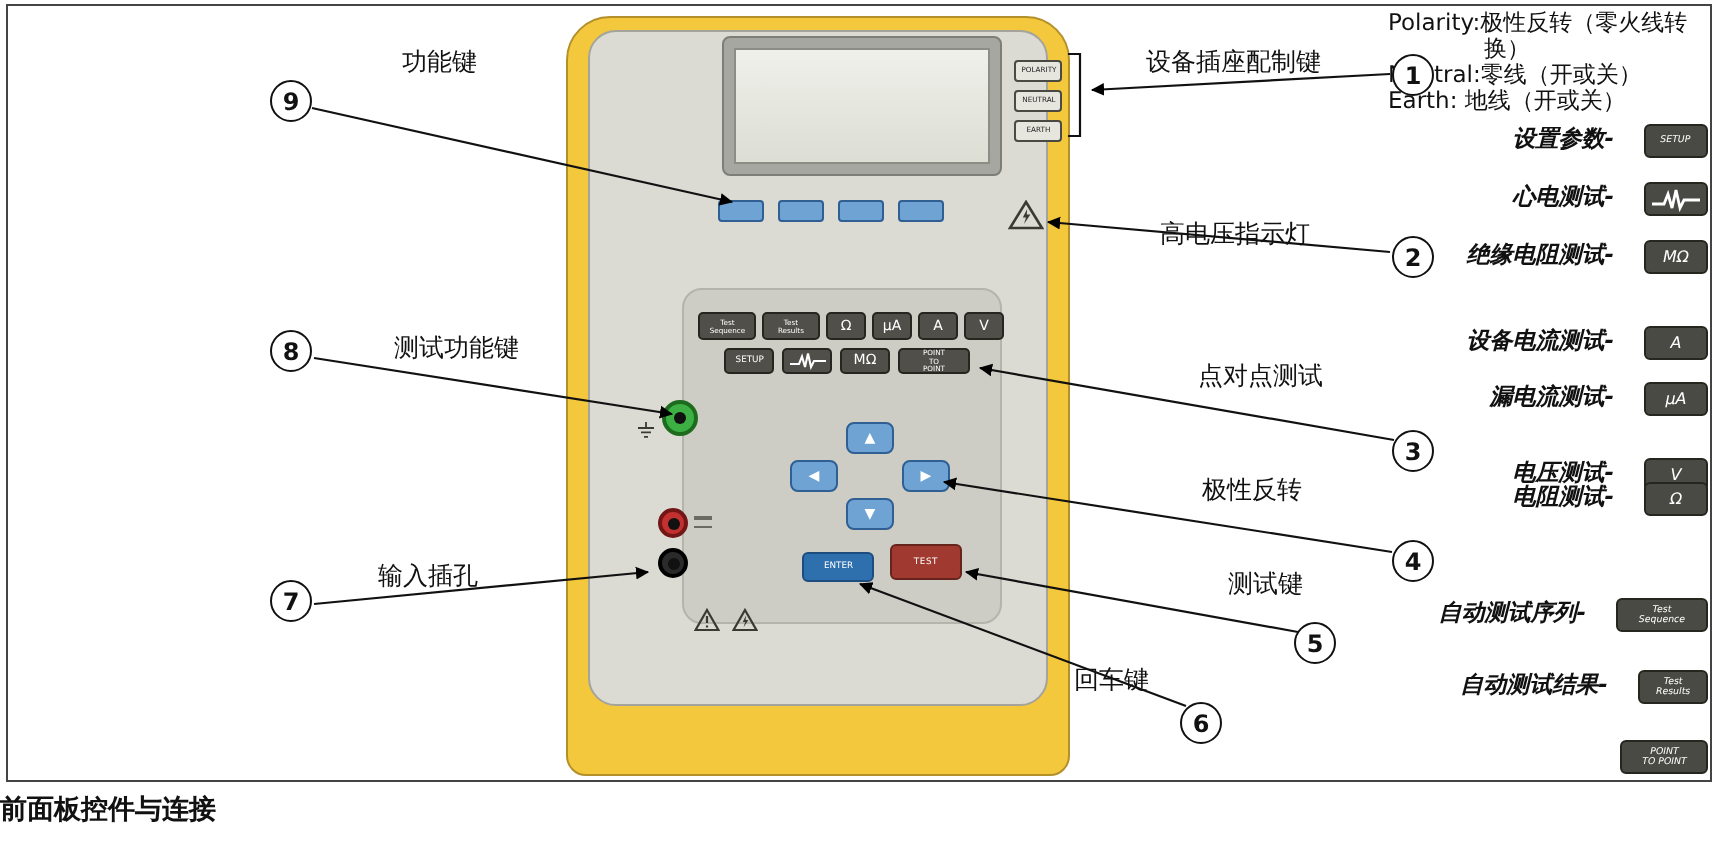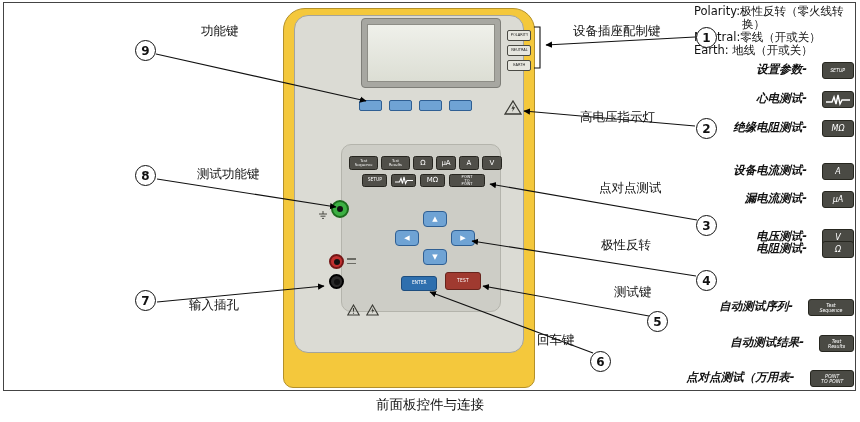--- a/index.html
+++ b/index.html
@@ -45,21 +45,21 @@
 
   
   .notes { position:absolute; left:694px; top:5px; width:163px; font-weight:normal; font-size:11.5px; line-height:13px; z-index:2; }
   .note { padding-left:48px; text-indent:-48px; }
   .legend-row { position:absolute; right:6px; display:flex; align-items:flex-start; gap:15px; height:18px; z-index:2;font-style:italic; }
   .legend-label { font-weight:bold; font-size:11.5px; white-space:nowrap; }
   .legend-key { min-width:32px; height:17px; background:#4A4A44; border:1px solid #26261f; border-radius:3px; color:#fff; display:flex; align-items:center; justify-content:center; padding:0 1px; }
   .lk-sym { font-size:8px; }
   .lk-tiny { display:block; font-size:8.5px; line-height:8.5px; transform:scale(0.55); transform-origin:50% 50%; white-space:pre-line; text-align:center; }
 
-  .caption { position:absolute; left:0; right:0; top:396px; text-align:center; font-weight:normal; font-size:13.5px; z-index:2; }
+  .caption { position:absolute; left:0; right:0; top:396px; text-align:left; font-weight:bold; font-size:13.5px; z-index:2; }
 </style>
 </head>
 <body>
 
 <div class="frame"></div>
 
 <div class="device">
   <div class="body-yellow"></div>
   <div class="panel"></div>
   <div class="panel-mid"></div>
@@ -213,21 +213,21 @@
 <div class="co" style="left:135px;top:290px">7</div>
 <div class="co" style="left:135px;top:165px">8</div>
 <div class="co" style="left:135px;top:40px">9</div>
 
 <div class="cl" style="left:573px;top:23px">设备插座配制键</div>
 <div class="cl" style="left:580px;top:109px">高电压指示灯</div>
 <div class="cl" style="left:599px;top:180px">点对点测试</div>
 <div class="cl" style="left:601px;top:237px">极性反转</div>
 <div class="cl" style="left:614px;top:284px">测试键</div>
 <div class="cl" style="left:537px;top:332px">回车键</div>
-<div class="cl" style="left:189px;top:297px">输入插孔</div>
+<div class="cl" style="left:189px;top:280px">输入插孔</div>
 <div class="cl" style="left:197px;top:166px">测试功能键</div>
 <div class="cl" style="left:201px;top:23px">功能键</div>
 
 <div class="notes">
   <div class="note">Polarity:极性反转（零火线转换）</div>
   <div class="note">Neutral:零线（开或关）</div>
   <div class="note">Earth: 地线（开或关）</div>
 </div>
 
 <div class="legend-row" style="top:62px">
@@ -272,20 +272,19 @@
     </span>
 </div>
 <div class="legend-row" style="top:335px">
   <span class="legend-label">自动测试结果-</span>
   <span class="legend-key">
       <span class="lk-tiny">Test
 Results</span>
     </span>
 </div>
 <div class="legend-row" style="top:370px">
-  <span class="legend-label">点对点测试（万用表-</span>
   <span class="legend-key">
       <span class="lk-tiny">POINT
 TO POINT</span>
     </span>
 </div>
 
 <div class="caption">前面板控件与连接</div>
 
 </body></html>

